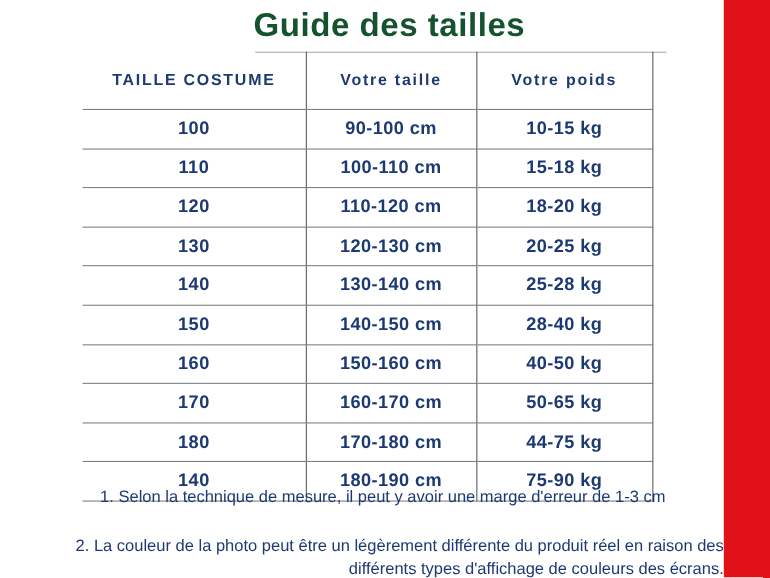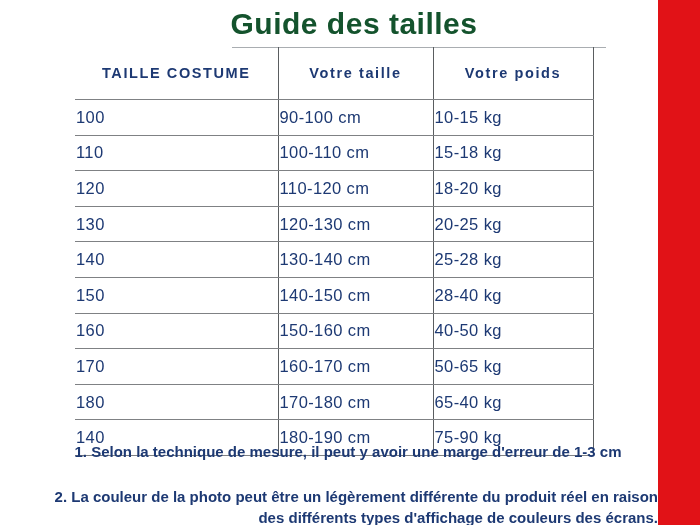--- a/index.html
+++ b/index.html
@@ -24,31 +24,31 @@
   }
   .size-table col.c1{width:203px;}
   .size-table col.c2{width:155px;}
   .size-table col.c3{width:160px;}
   .size-table th{
     height:50px;font-size:14.5px;font-weight:bold;letter-spacing:1.6px;
     text-align:center;vertical-align:middle;color:#1d3973;
     border-bottom:1px solid #7f8184;
   }
   .size-table td{
-    height:32.6px;font-size:16.5px;font-weight:normal;letter-spacing:0.4px;
-    text-align:left;vertical-align:middle;color:#1d3973;
+    height:32.6px;font-size:16.5px;font-weight:bold;letter-spacing:0.4px;
+    text-align:center;vertical-align:middle;color:#1d3973;
     border-bottom:1px solid #7f8184;
   }
   .size-table th,.size-table td{border-right:1px solid #5a5d60;}
   .top-line{
     position:absolute;left:232px;top:47px;width:374px;height:1px;
     background:#a9adb1;
   }
   .footnote{
-    position:absolute;margin:0;text-align:center;font-weight:bold;
+    position:absolute;margin:0;text-align:center;font-weight:normal;
     font-size:15px;color:#1d3973;line-height:21px;
   }
   .footnote-1{top:441px;left:28px;width:640px;}
   .footnote-2{top:486px;left:38px;width:620px;text-align:right;}
 </style>
 </head>
 <body>
 
 <h1 class="page-title">Guide des tailles</h1>
 
@@ -104,21 +104,21 @@
       <td>40-50 kg</td>
     </tr>
     <tr>
       <td>170</td>
       <td>160-170 cm</td>
       <td>50-65 kg</td>
     </tr>
     <tr>
       <td>180</td>
       <td>170-180 cm</td>
-      <td>65-40 kg</td>
+      <td>44-75 kg</td>
     </tr>
     <tr>
       <td>140</td>
       <td>180-190 cm</td>
       <td>75-90 kg</td>
     </tr>
   </tbody>
 </table>
 
 <p class="footnote footnote-1">1. Selon la technique de mesure, il peut y avoir une marge d'erreur de 1-3 cm</p>

